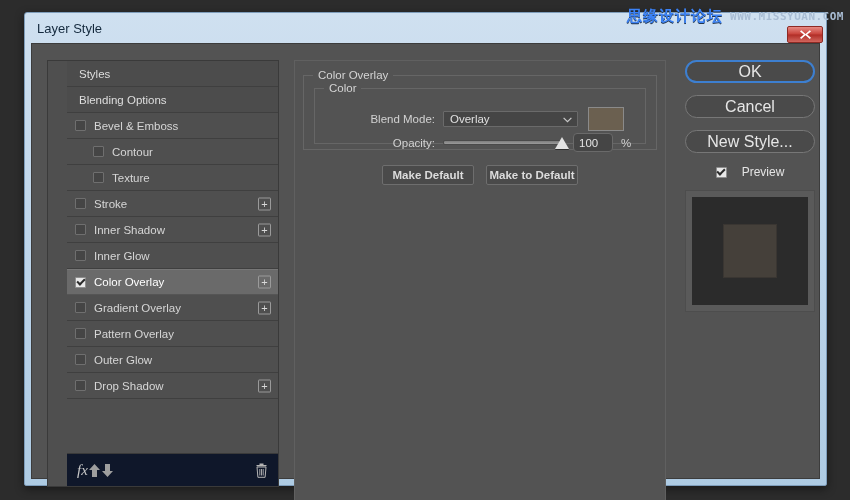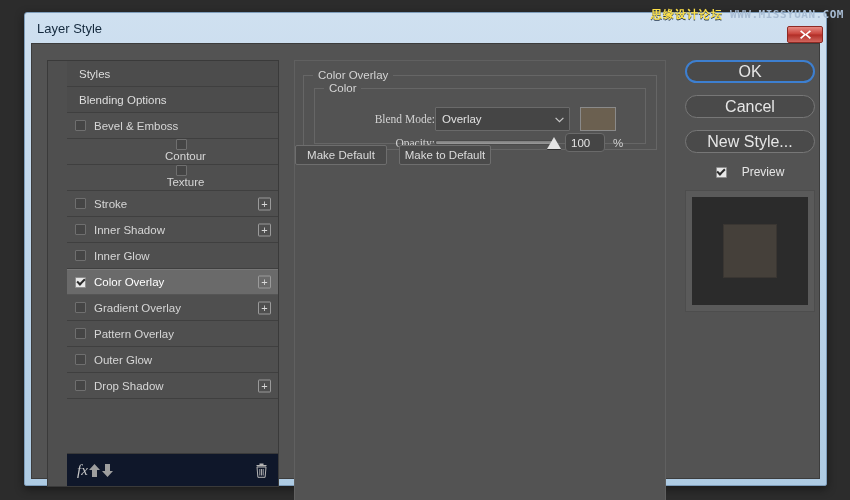--- a/index.html
+++ b/index.html
@@ -17,22 +17,22 @@
   }
 
   
   #watermark {
     position: absolute; top: 7px; right: 6px;
     display: flex; align-items: center; gap: 7px;
     z-index: 40;
     pointer-events: none;
   }
   #wm-cn {
-    font-size: 11px; font-weight: bold;
-    color: #fde047;
+    font-size: 15px; font-weight: bold;
+    color: #3b82f6;
     letter-spacing: 1px;
     text-shadow: 0 1px 0 #23364d;
   }
   #wm-en {
     font-size: 11px; font-weight: bold;
     color: #a9bdd4;
     letter-spacing: 0.5px;
     font-family: "DejaVu Sans Mono", monospace;
   }
 
@@ -103,21 +103,21 @@
     background: #4c4c4c;
     padding-left: 12px;
     color: #dedede;
   }
   .srow.selected {
     background: #6a6a6a;
     color: #ffffff;
     border-top: 1px solid #777;
     border-bottom: 1px solid #555;
   }
-  .srow.indent { padding-left: 26px; flex-direction: column; }
+  .srow.indent { padding-left: 26px; }
   .srow.filler { border-bottom: none; cursor: default; height: 40px; }
 
   .cb {
     width: 11px; height: 11px;
     border: 1px solid #6f6f6f;
     background: #454545;
     margin-right: 8px;
     flex: 0 0 auto;
     display: flex; align-items: center; justify-content: center;
     border-radius: 1px;
@@ -176,29 +176,29 @@
   #grp-overlay { left: 8px; top: 14px; right: 8px; height: 75px; }
   #grp-color   { left: 10px; top: 12px; right: 10px; height: 56px; }
 
   .field-row {
     position: absolute;
     display: flex; align-items: center;
   }
   .flabel {
     font-size: 11.5px; color: #d2d2d2;
     text-align: right;
-    font-family: Liberation Serif, serif;
+    margin-right: 8px;
   }
   #row-blend { left: 0; top: 18px; width: 100%; }
   #row-blend .flabel { width: 120px; }
   #row-opacity { left: 0; top: 44px; width: 100%; }
   #row-opacity .flabel { width: 120px; }
 
   #blend-select {
-    width: 135px; height: 24px;
+    width: 135px; height: 16px;
     background: #454545;
     border: 1px solid #6a6a6a;
     color: #e0e0e0;
     font-size: 11.5px;
     padding: 0 18px 0 6px;
     display: flex; align-items: center;
     position: relative;
     border-radius: 1px;
     cursor: pointer;
   }
@@ -239,22 +239,22 @@
     font-size: 11.5px;
     display: flex; align-items: center;
     padding-left: 5px;
     border-radius: 4px;
     cursor: text;
   }
   #pct { margin-left: 8px; font-size: 11.5px; color: #d2d2d2; }
 
   #default-btns {
     position: absolute;
-    top: 84px; left: 0; width: 100%;
-    display: flex; justify-content: flex-start; gap: 12px;
+    top: 104px; left: 0; width: 100%;
+    display: flex; justify-content: center; gap: 12px; font-weight: bold;
   }
   .dbtn {
     min-width: 92px; height: 20px;
     background: #4a4a4a;
     border: 1px solid #6e6e6e;
     color: #dcdcdc;
     font-size: 11.5px;
     display: flex; align-items: center; justify-content: center;
     border-radius: 2px;
     cursor: pointer;

